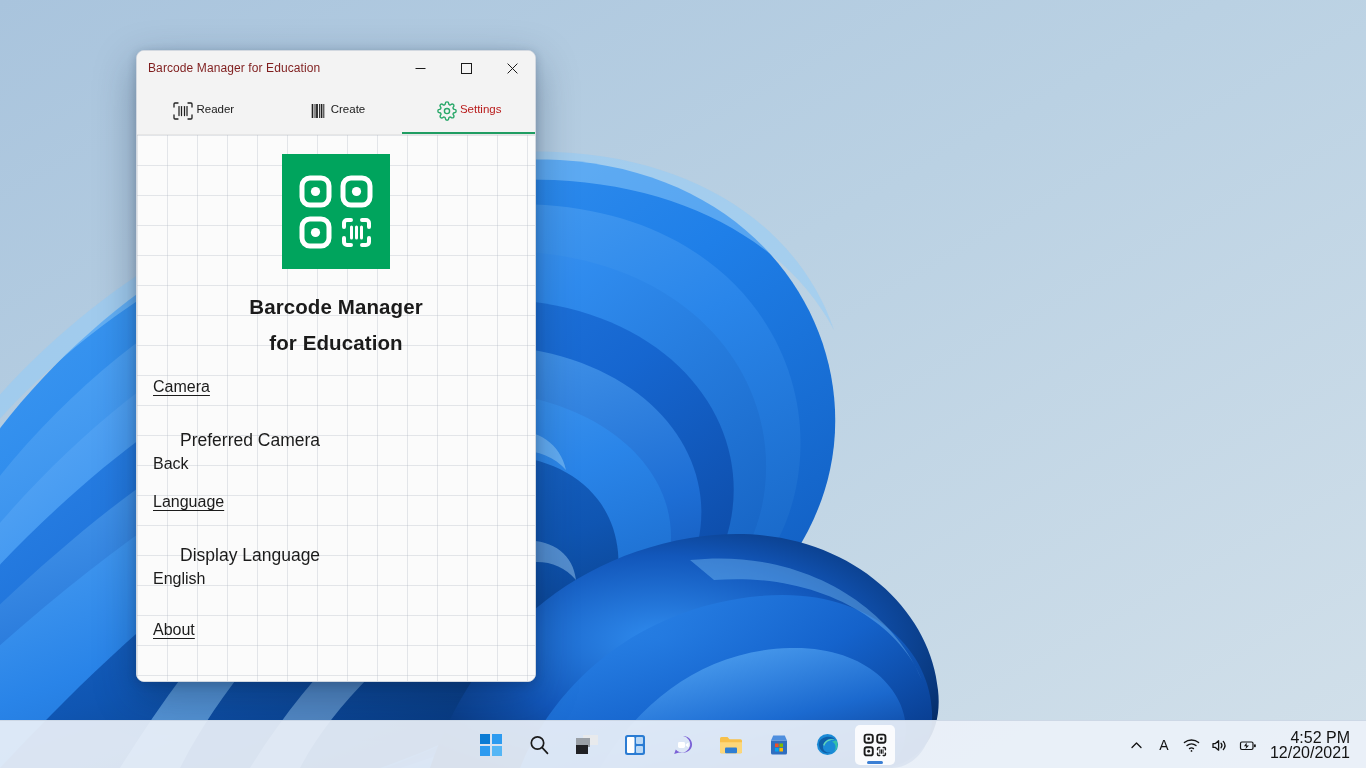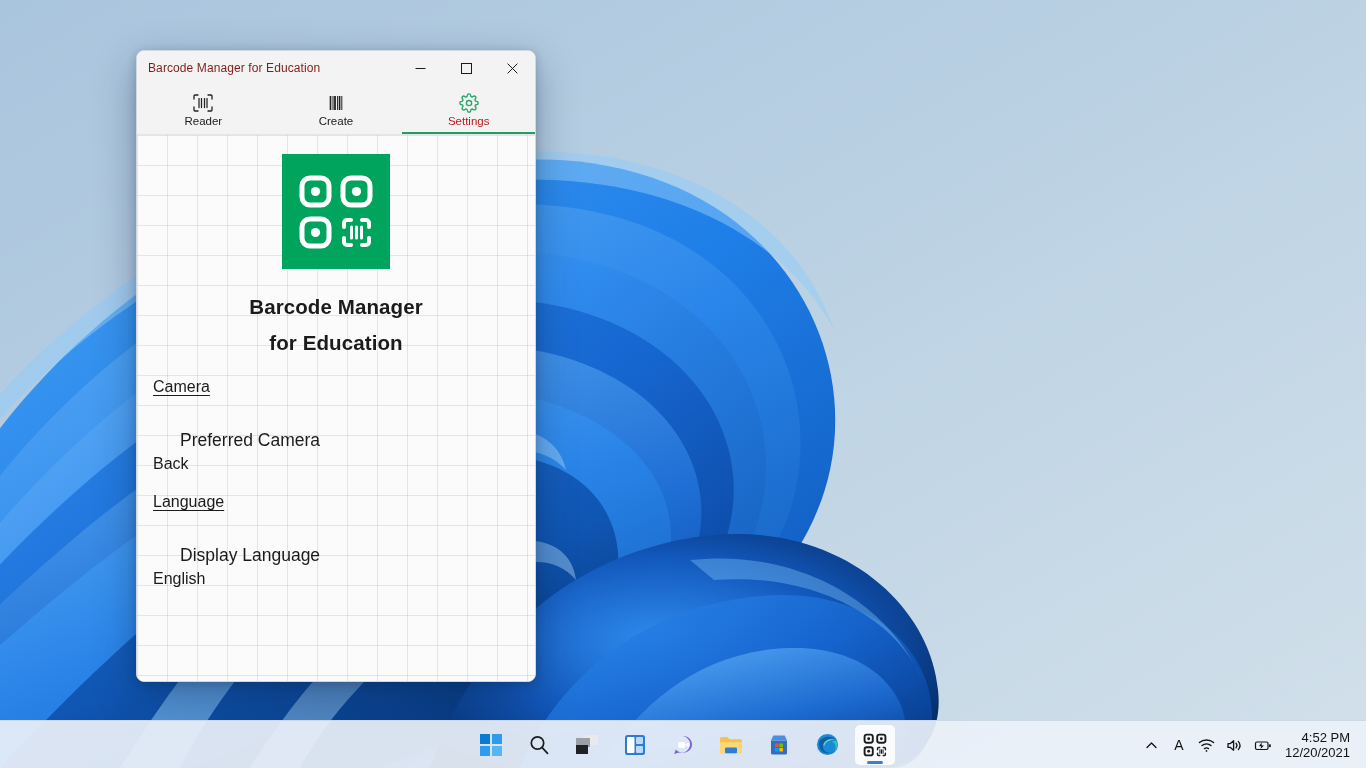--- a/index.html
+++ b/index.html
@@ -54,21 +54,21 @@
 
   
   .tabbar {
     height: 50px;
     background: #f3f3f3;
     display: flex;
     border-bottom: 1px solid #e6e6e6;
   }
   .tab {
     flex: 1;
-    display: flex; flex-direction: column;
+    display: flex; 
     align-items: center; justify-content: center;
     gap: 2px;
     position: relative;
     cursor: default;
     color: #202020;
   }
   .tab .tab-label { font-size: 11.5px; line-height: 13px; }
   .tab .tab-icon { height: 22px; display: flex; align-items: flex-end; }
   .tab.active { color: #b91c1c; }
   .tab.active::after {
@@ -146,21 +146,21 @@
   }
   .tray-btn {
     height: 40px; min-width: 26px; padding: 0 5px;
     display: flex; align-items: center; justify-content: center;
     border-radius: 4px; cursor: default;
   }
   #clock {
     display: flex; flex-direction: column;
     align-items: flex-end; justify-content: center;
     height: 40px; padding: 0 10px 0 6px;
-    font-size: 13px; color: #131313; line-height: 15px;
+    font-size: 16px; color: #131313; line-height: 15px;
     border-radius: 4px; cursor: default;
   }
 </style>
 </head>
 <body>
 
 <div id="desktop">
 
   <svg id="wallpaper" viewBox="0 0 1366 768" preserveAspectRatio="none">
     <defs>
@@ -360,20 +360,23 @@
       </div>
 
       <div>
         <div class="section-head">Language</div>
         <div>
           <div class="setting-title">Display Language</div>
           <div class="setting-value">English</div>
         </div>
       </div>
 
+      <div>
+        <div class="section-head about-head">About</div>
+      </div>
 
     </div>
   </div>
 
   <div id="taskbar">
 
     <div id="taskbar-center">
 
       <div class="tb-item">
         <svg width="22" height="22" viewBox="0 0 22 22">

